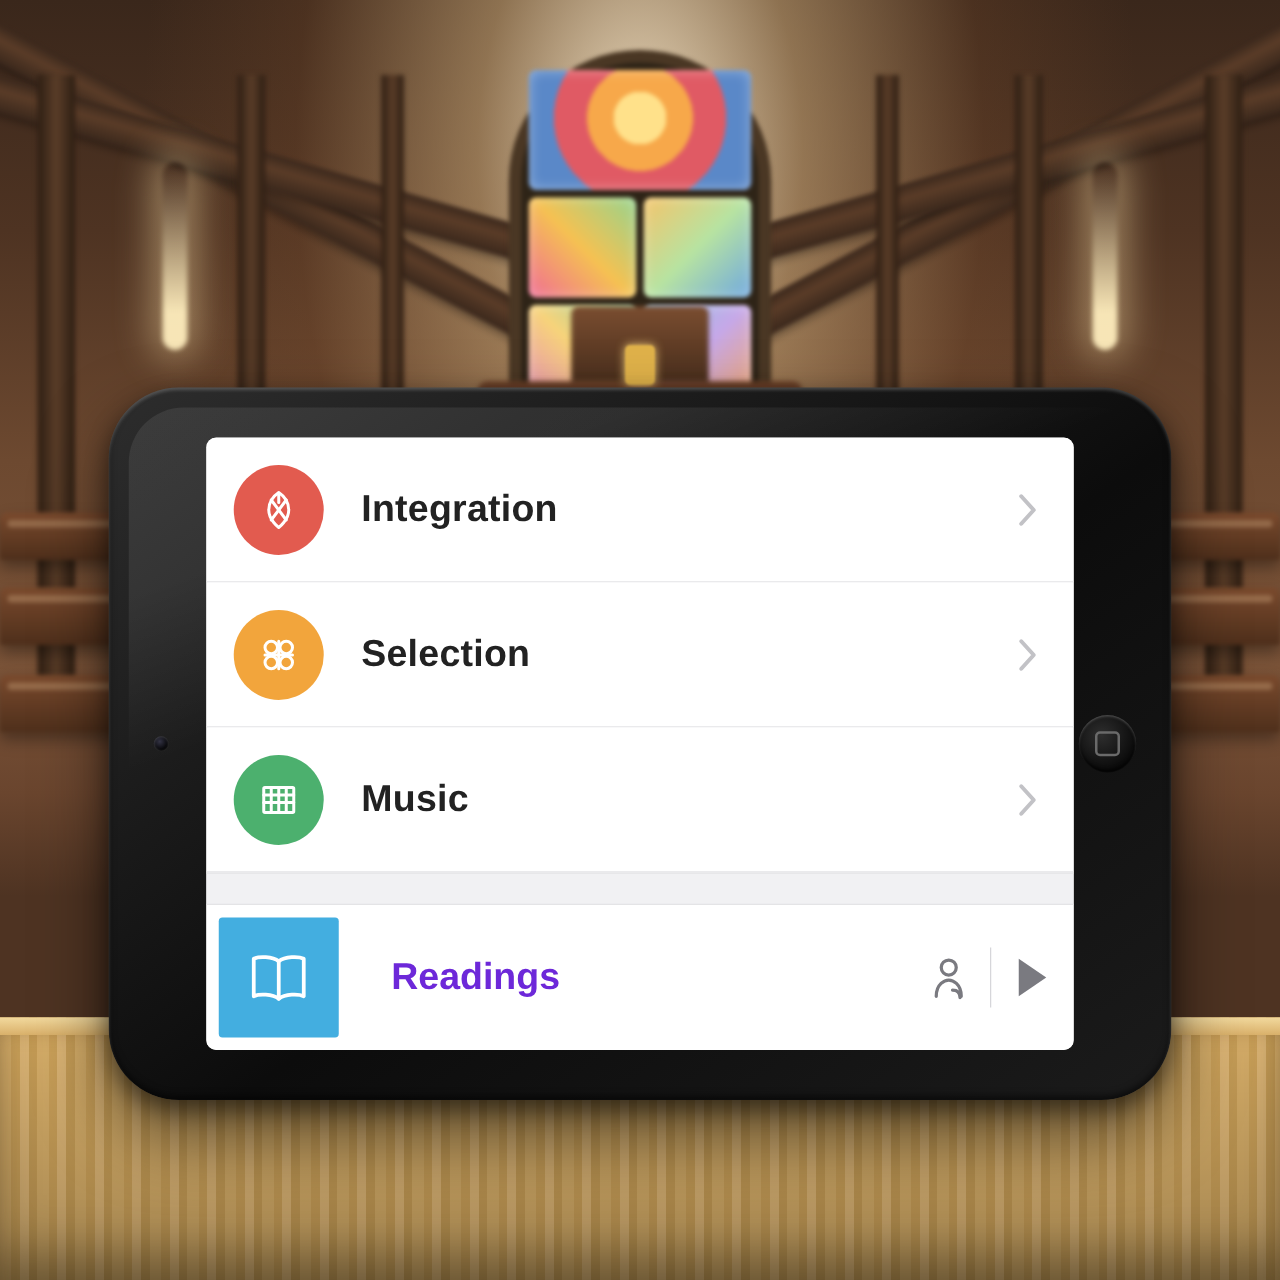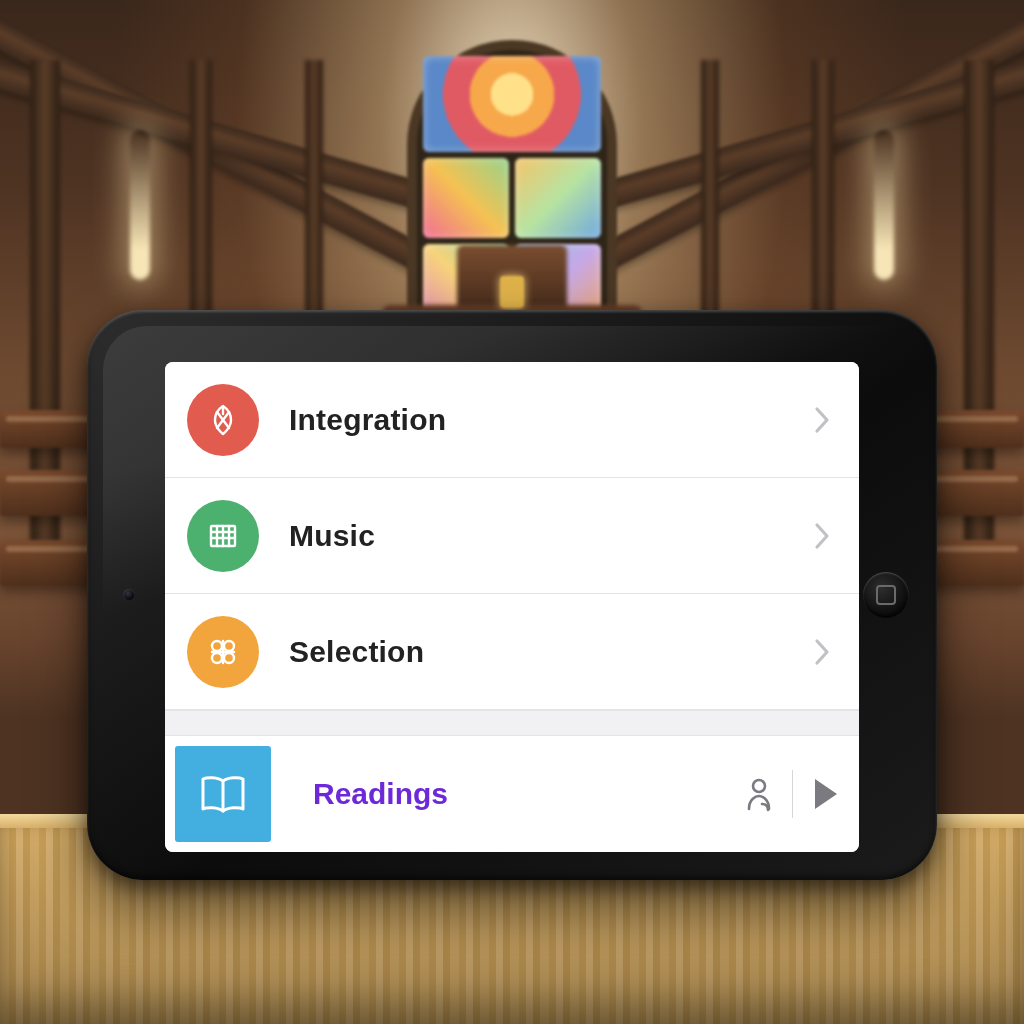--- a/index.html
+++ b/index.html
@@ -133,21 +133,21 @@
     position:absolute; left: 36px; top: 50%; transform: translateY(-50%);
     width: 12px; height: 12px; border-radius: 50%;
     background: radial-gradient(circle at 40% 35%, #334, #000 70%);
     box-shadow: inset 0 0 2px rgba(255,255,255,.3);
   }
 
   .screen {
     position: relative; width: 100%; height: 100%;
     background: #fff; border-radius: 8px; overflow: hidden;
     box-shadow: inset 0 0 3px rgba(0,0,0,.4);
-    display: flex; flex-direction: column; margin-top: 12px;
+    display: flex; flex-direction: column;
   }
 
   
   .list { flex: 0 0 auto; }
   .row {
     display: flex; align-items: center;
     height: 116px;
     padding: 0 28px 0 22px;
     border-bottom: 1px solid #e4e4e6;
     background: #fff;
@@ -248,52 +248,52 @@
           </div>
           <div class="label">Integration</div>
           <div class="chevron">
             <svg width="18" height="30" viewBox="0 0 18 30" fill="none" stroke="currentColor" stroke-width="3.2" stroke-linecap="round" stroke-linejoin="round">
                 <path d="M4 4 L14 15 L4 26"></path>
               </svg>
           </div>
         </div>
 
         <div class="row">
-          <div class="badge green">
-            <svg width="40" height="40" viewBox="0 0 40 40" fill="none" stroke="#fff" stroke-width="2.4" stroke-linecap="round" stroke-linejoin="round">
-              <rect x="8" y="10" width="24" height="20" rx="1"></rect>
-              <path d="M8 16 H32 M8 22 H32"></path>
-              <path d="M14 10 V30 M20 10 V30 M26 10 V30"></path>
-            </svg>
-          </div>
-          <div class="label">Music</div>
-          <div class="chevron">
-            <svg width="18" height="30" viewBox="0 0 18 30" fill="none" stroke="currentColor" stroke-width="3.2" stroke-linecap="round" stroke-linejoin="round">
-                <path d="M4 4 L14 15 L4 26"></path>
-              </svg>
-          </div>
-        </div>
-
-        <div class="row">
           <div class="badge orange">
             <svg width="40" height="40" viewBox="0 0 40 40" fill="none" stroke="#fff" stroke-width="2.4" stroke-linecap="round" stroke-linejoin="round">
               <circle cx="14" cy="14" r="5"></circle>
                 <circle cx="26" cy="14" r="5"></circle>
               <circle cx="14" cy="26" r="5"></circle>
                 <circle cx="26" cy="26" r="5"></circle>
               <path d="M20 9 V31 M9 20 H31"></path>
             </svg>
           </div>
           <div class="label">Selection</div>
           <div class="chevron">
             <svg width="18" height="30" viewBox="0 0 18 30" fill="none" stroke="currentColor" stroke-width="3.2" stroke-linecap="round" stroke-linejoin="round">
                 <path d="M4 4 L14 15 L4 26"></path>
               </svg>
           </div>
         </div>
+
+        <div class="row">
+          <div class="badge green">
+            <svg width="40" height="40" viewBox="0 0 40 40" fill="none" stroke="#fff" stroke-width="2.4" stroke-linecap="round" stroke-linejoin="round">
+              <rect x="8" y="10" width="24" height="20" rx="1"></rect>
+              <path d="M8 16 H32 M8 22 H32"></path>
+              <path d="M14 10 V30 M20 10 V30 M26 10 V30"></path>
+            </svg>
+          </div>
+          <div class="label">Music</div>
+          <div class="chevron">
+            <svg width="18" height="30" viewBox="0 0 18 30" fill="none" stroke="currentColor" stroke-width="3.2" stroke-linecap="round" stroke-linejoin="round">
+                <path d="M4 4 L14 15 L4 26"></path>
+              </svg>
+          </div>
+        </div>
       </div>
 
       <div class="gap-bar"></div>
 
       <div class="readings-row">
         <div class="sq">
           <svg width="58" height="58" viewBox="0 0 58 58" fill="none" stroke="#fff" stroke-width="3" stroke-linecap="round" stroke-linejoin="round">
             <path d="M29 16 C24 12 13 12 9 14 V44 C13 42 24 42 29 46 C34 42 45 42 49 44 V14 C45 12 34 12 29 16 Z"></path>
             <path d="M29 16 V46"></path>
           </svg>

